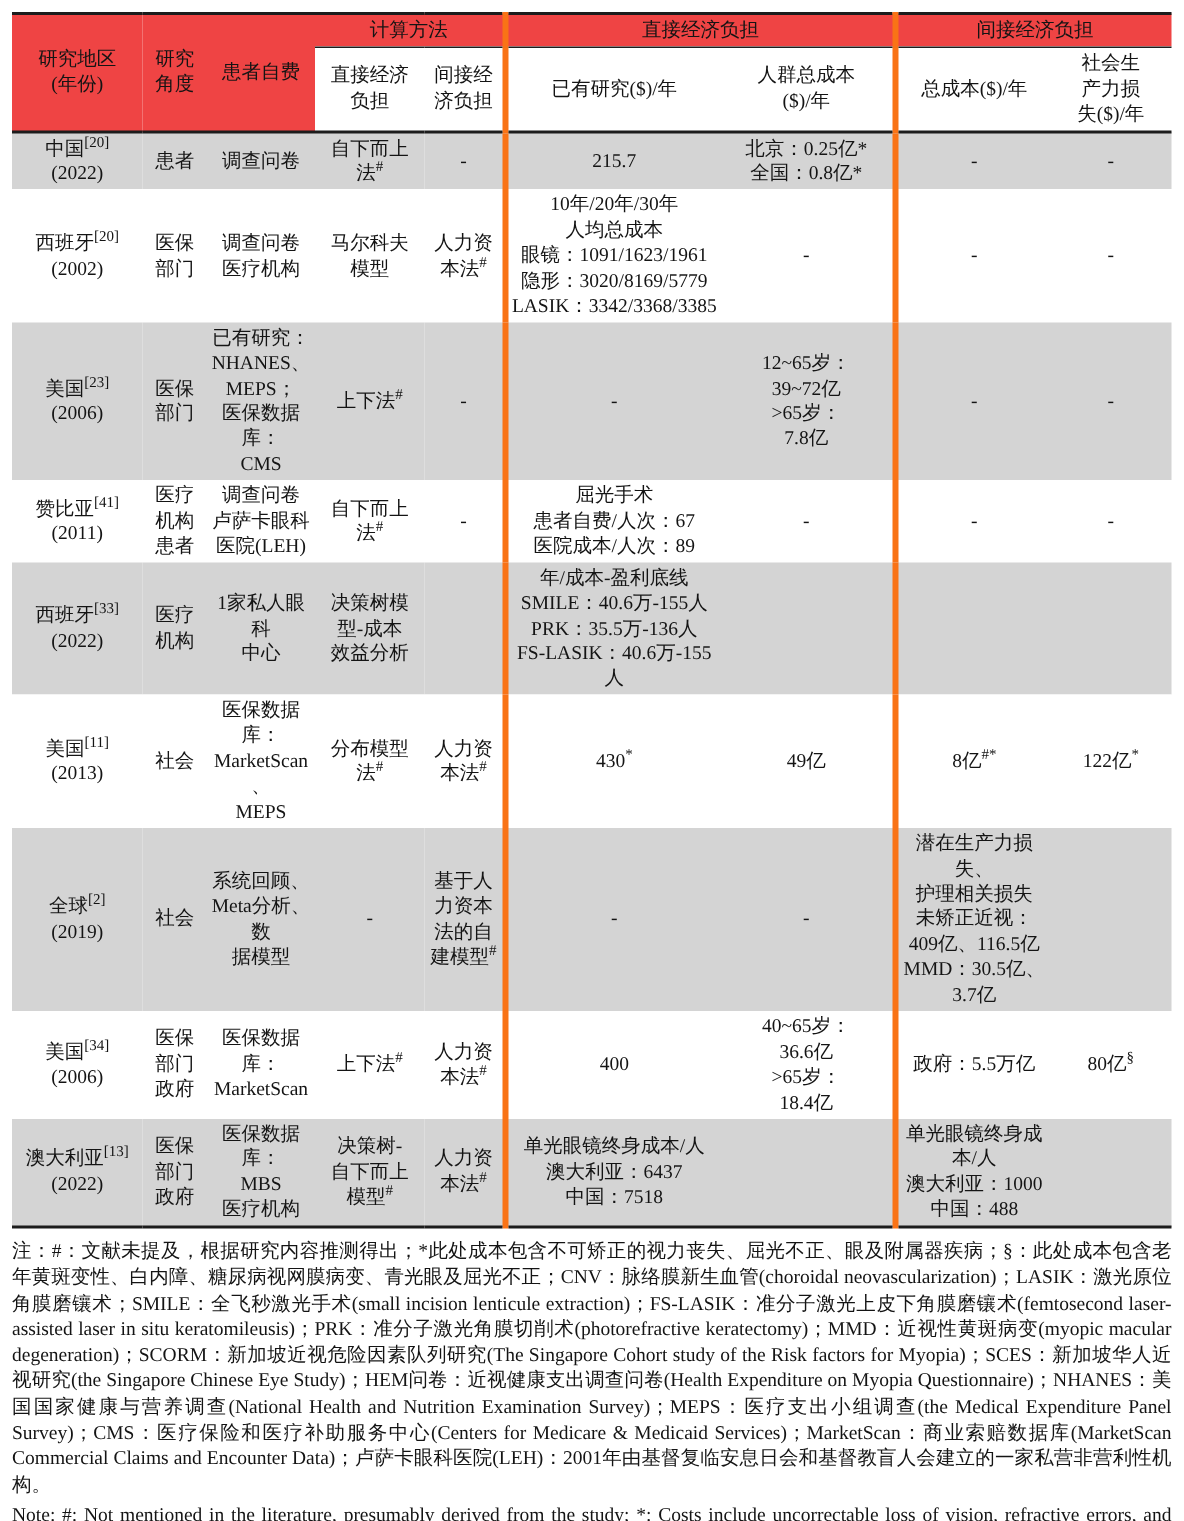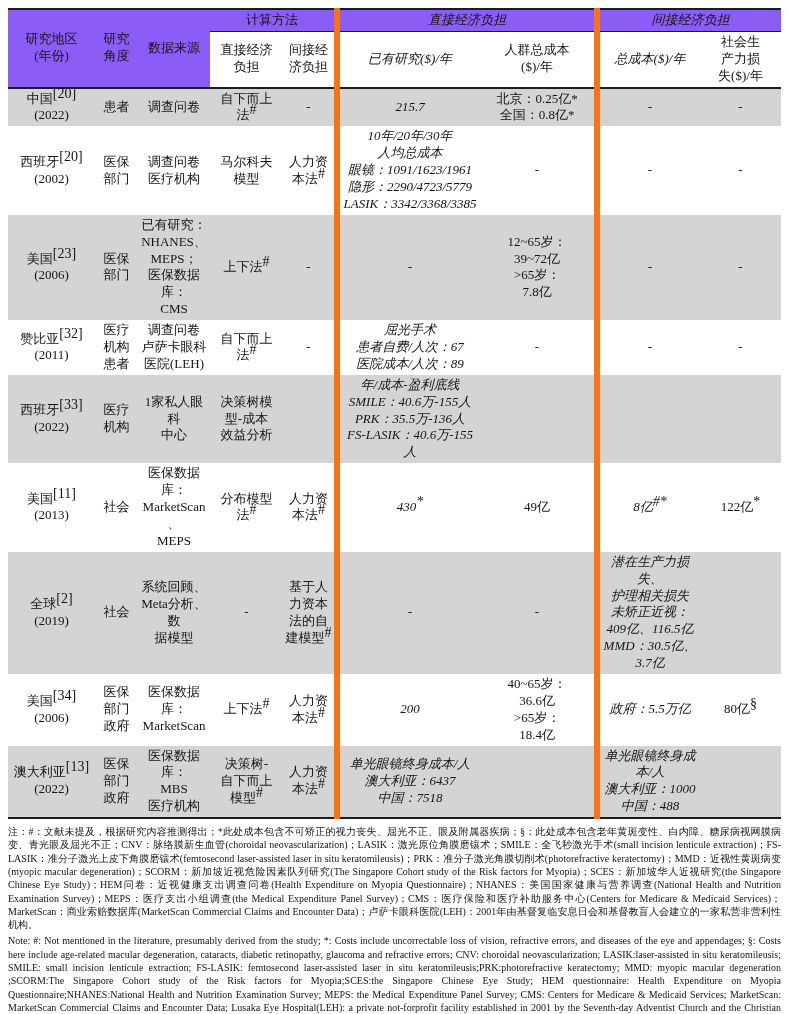--- a/index.html
+++ b/index.html
@@ -7,29 +7,29 @@
   .page{box-sizing:border-box;width:789px;min-height:1014px;padding:8px 8px 6px 8px;}
   table.burden{
     width:773px;table-layout:fixed;border-collapse:collapse;
     border-top:2px solid #1c1c1c;border-bottom:2px solid #1c1c1c;
     font-size:13px;line-height:1.3;
   }
   th,td{
     padding:2px 2px;text-align:center;vertical-align:middle;
     font-weight:normal;white-space:pre-line;word-break:break-word;
   }
-  tr.h1 th{background:#8b5cf6;}
+  tr.h1 th{background:#ef4444;}
   tr.h1 th.side{border-bottom:2px solid #1c1c1c;}
   tr.h1 th.grp{border-bottom:1px solid #1c1c1c;}
   tr.h2 th{background:#ffffff;border-bottom:2px solid #1c1c1c;}
   tbody tr.odd{background:#d4d4d4;}
   tbody tr.even{background:#ffffff;}
-  .vline{border-left:6px solid #f97316;font-style:italic;}
-  sup{font-size:14px;line-height:0;}
-  .note{margin:6px 0 0 0;font-size:10px;line-height:1.33;text-align:justify;}
+  .vline{border-left:4px solid #f97316;}
+  sup{font-size:10px;line-height:0;}
+  .note{margin:6px 0 0 0;font-size:13px;line-height:1.33;text-align:justify;}
   .note.en{margin-top:3px;}
 </style>
 </head>
 <body>
 
 <div class="page">
   <table class="burden">
     <colgroup>
       <col style="width:87px">
         <col style="width:43px">
@@ -40,21 +40,21 @@
       <col style="width:117px">
         <col style="width:103px">
         <col style="width:81px">
     </colgroup>
     <thead>
       <tr class="h1">
         <th rowspan="2" class="side">研究地区
 (年份)</th>
         <th rowspan="2" class="side">研究
 角度</th>
-        <th rowspan="2" class="side">数据来源</th>
+        <th rowspan="2" class="side">患者自费</th>
         <th colspan="2" class="grp">计算方法</th>
         <th colspan="2" class="grp vline">直接经济负担</th>
         <th colspan="2" class="grp vline">间接经济负担</th>
       </tr>
       <tr class="h2">
         <th>直接经济
 负担</th>
         <th>间接经
 济负担</th>
         <th class="vline">已有研究($)/年</th>
@@ -86,21 +86,21 @@
 部门</span></td>
           <td><span>调查问卷
 医疗机构</span></td>
           <td><span>马尔科夫
 模型</span></td>
           <td><span>人力资
 本法</span><sup>#</sup></td>
           <td class="vline"><span>10年/20年/30年
 人均总成本
 眼镜：1091/1623/1961
-隐形：2290/4723/5779
+隐形：3020/8169/5779
 LASIK：3342/3368/3385</span></td>
           <td><span>-</span></td>
           <td class="vline"><span>-</span></td>
           <td><span>-</span></td>
         </tr>
         <tr class="odd">
           <td><span>美国</span><sup>[23]</sup><div>(2006)</div></td>
           <td><span>医保
 部门</span></td>
           <td><span>已有研究：
@@ -112,21 +112,21 @@
           <td><span>-</span></td>
           <td class="vline"><span>-</span></td>
           <td><span>12~65岁：
 39~72亿
 &gt;65岁：
 7.8亿</span></td>
           <td class="vline"><span>-</span></td>
           <td><span>-</span></td>
         </tr>
         <tr class="even">
-          <td><span>赞比亚</span><sup>[32]</sup><div>(2011)</div></td>
+          <td><span>赞比亚</span><sup>[41]</sup><div>(2011)</div></td>
           <td><span>医疗
 机构
 患者</span></td>
           <td><span>调查问卷
 卢萨卡眼科医院(LEH)</span></td>
           <td><span>自下而上
 法</span><sup>#</sup></td>
           <td><span>-</span></td>
           <td class="vline"><span>屈光手术
 患者自费/人次：67
@@ -192,21 +192,21 @@
         <tr class="even">
           <td><span>美国</span><sup>[34]</sup><div>(2006)</div></td>
           <td><span>医保
 部门
 政府</span></td>
           <td><span>医保数据库：
 MarketScan</span></td>
           <td><span>上下法</span><sup>#</sup></td>
           <td><span>人力资
 本法</span><sup>#</sup></td>
-          <td class="vline"><span>200</span></td>
+          <td class="vline"><span>400</span></td>
           <td><span>40~65岁：
 36.6亿
 &gt;65岁：
 18.4亿</span></td>
           <td class="vline"><span>政府：5.5万亿</span></td>
           <td><span>80亿</span><sup>§</sup></td>
         </tr>
         <tr class="odd">
           <td><span>澳大利亚</span><sup>[13]</sup><div>(2022)</div></td>
           <td><span>医保

